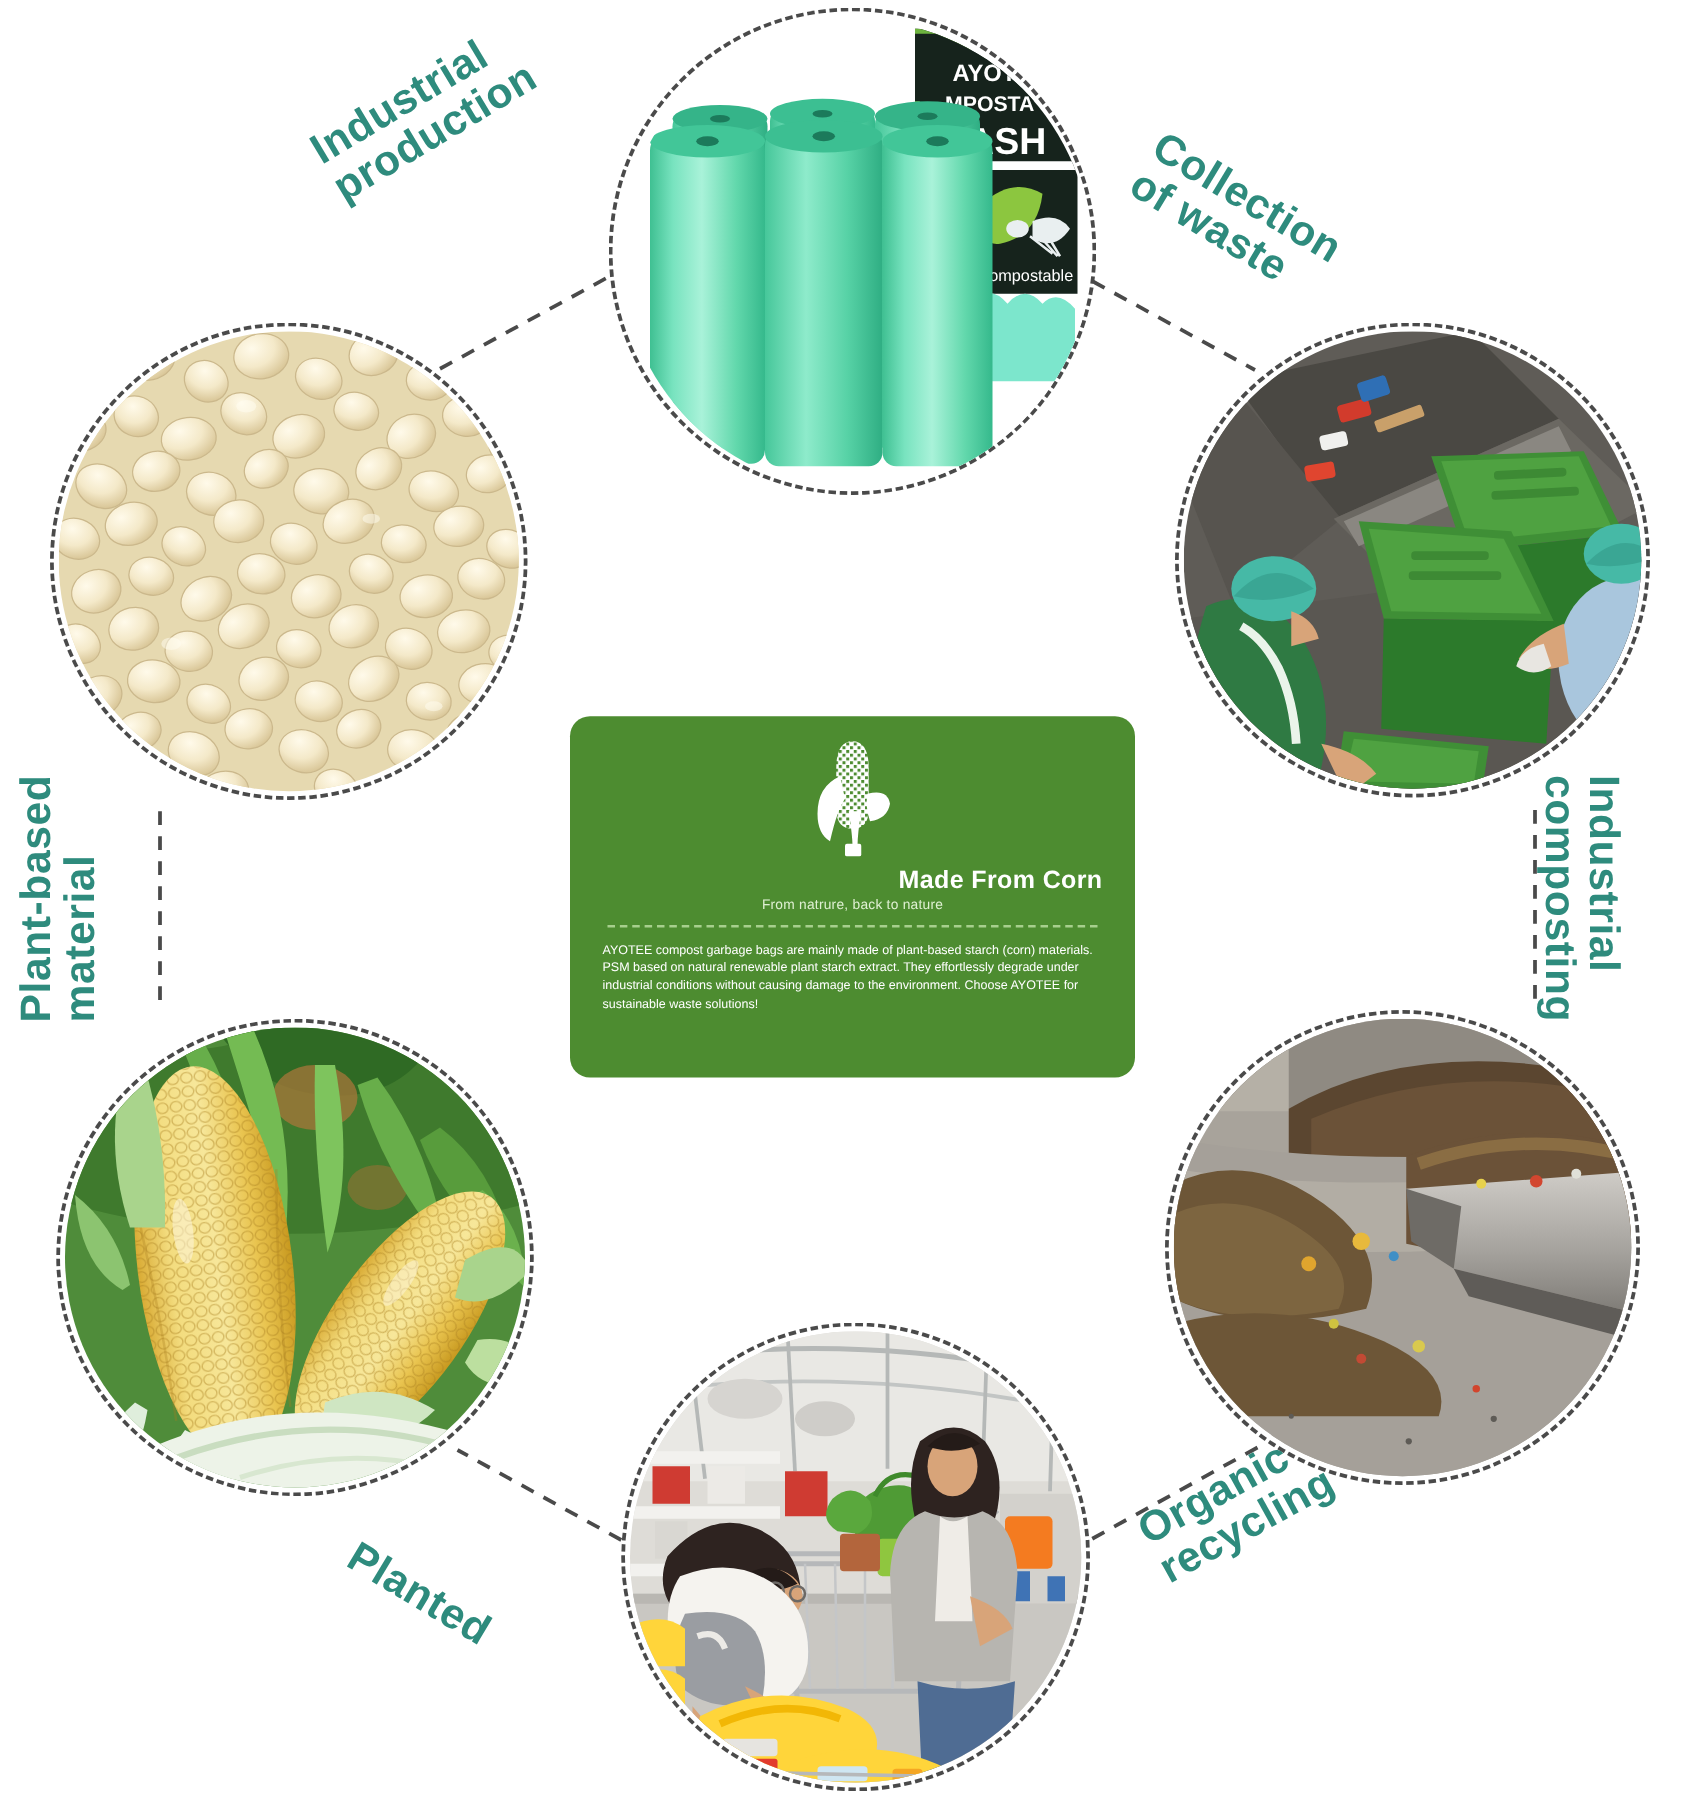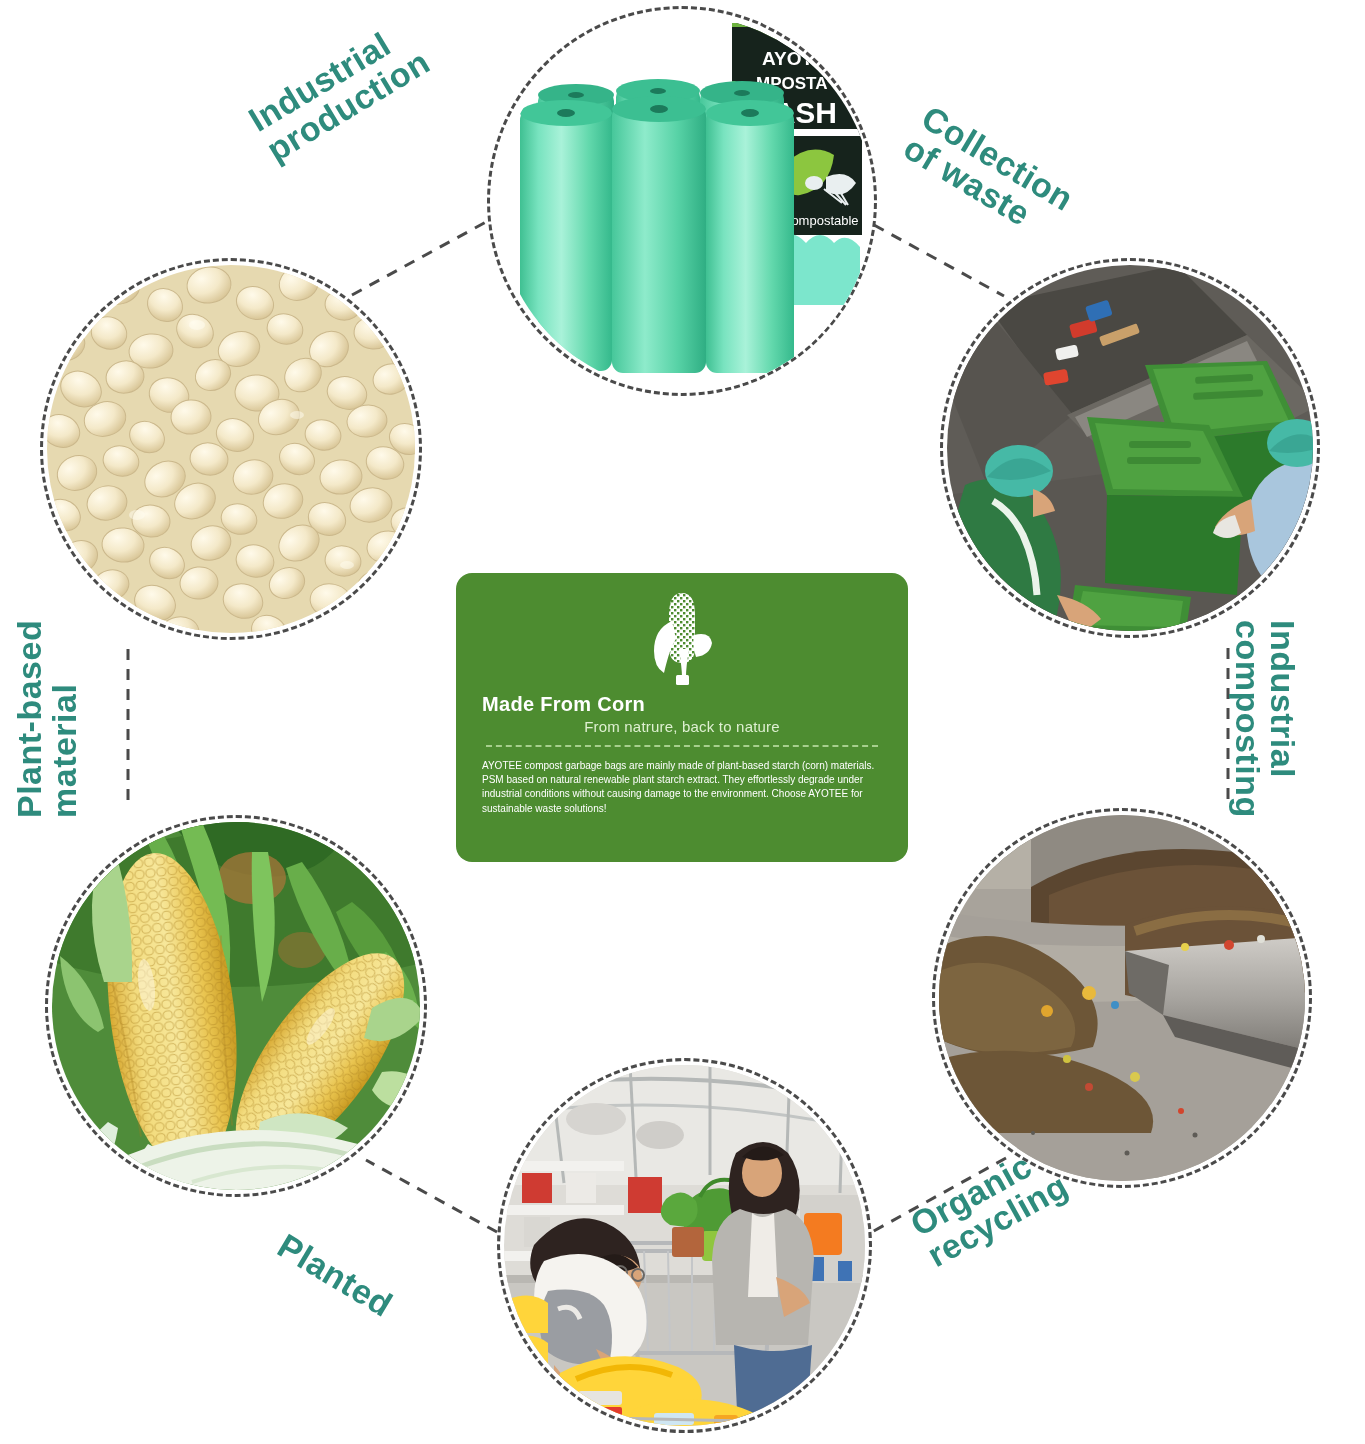--- a/index.html
+++ b/index.html
@@ -64,25 +64,25 @@
     left:456px; top:573px;
     width:452px; height:289px;
     background:#4d8c30;
     border-radius:16px;
     box-sizing:border-box;
     padding:18px 26px 16px 26px;
     color:#ffffff;
   }
   .card-icon-wrap{display:flex;justify-content:center;align-items:flex-start;height:98px;}
   .card-title{
-    text-align:left;font-size:20px;font-weight:bold;letter-spacing:.3px;
+    text-align:right;font-size:20px;font-weight:bold;letter-spacing:.3px;
     margin:4px 0 2px 0;color:#ffffff;
   }
   .card-sub{
-    text-align:center;font-size:15px;color:#dff0d2;margin-bottom:10px;letter-spacing:.2px;
+    text-align:center;font-size:11px;color:#dff0d2;margin-bottom:10px;letter-spacing:.2px;
   }
   .card-divider{
     height:0;border-top:2px dashed #a7cf8d;margin:2px 4px 12px 4px;
   }
   .card-body{
     font-size:10px;line-height:1.42;color:#ffffff;text-align:left;
   }
 </style>
 </head>
 <body>

